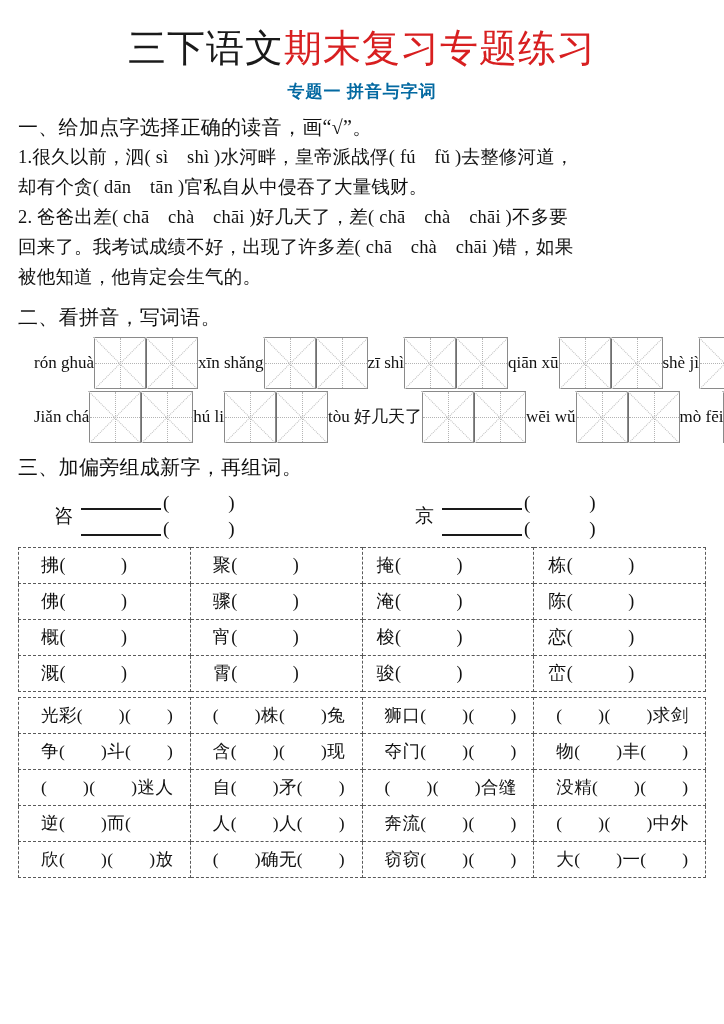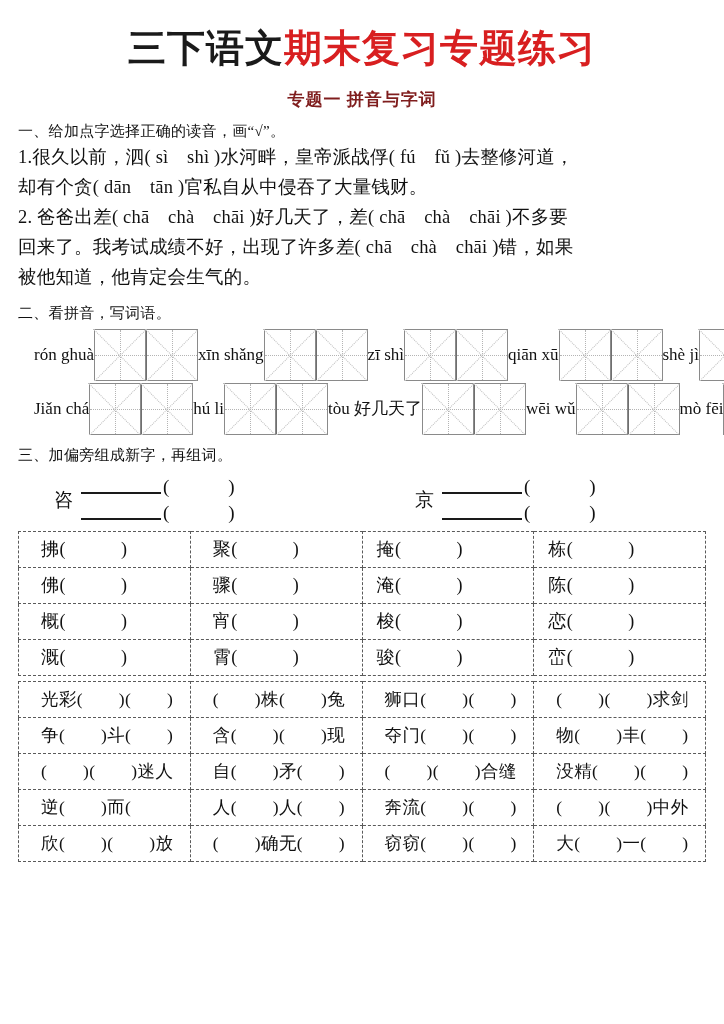--- a/index.html
+++ b/index.html
@@ -24,38 +24,38 @@
     position: relative;
   }
 
   
   .title-block {
     text-align: center;
     padding-top: 26px;
   }
   .main-title {
     font-size: 38px;
-    font-weight: 700;
+    font-weight: 400;
     letter-spacing: 1px;
     line-height: 1.18;
     white-space: nowrap;
   }
   .t-black { color: #1a1a1a; }
   .t-red   { color: #d81f20; }
   .sub-title {
-    color: #7f1d1d;
+    color: #0369a1;
     font-size: 17px;
     font-weight: 600;
-    margin-top: 17px;
+    margin-top: 9px;
     letter-spacing: 1px;
   }
 
   
   .sec-head {
-    font-size: 15px;
+    font-size: 20px;
     line-height: 1.62;
     margin-top: 8px;
     letter-spacing: 0.3px;
   }
   .para {
     font-size: 18.5px;
     line-height: 1.62;
     letter-spacing: 0.2px;
     text-align: justify;
   }

